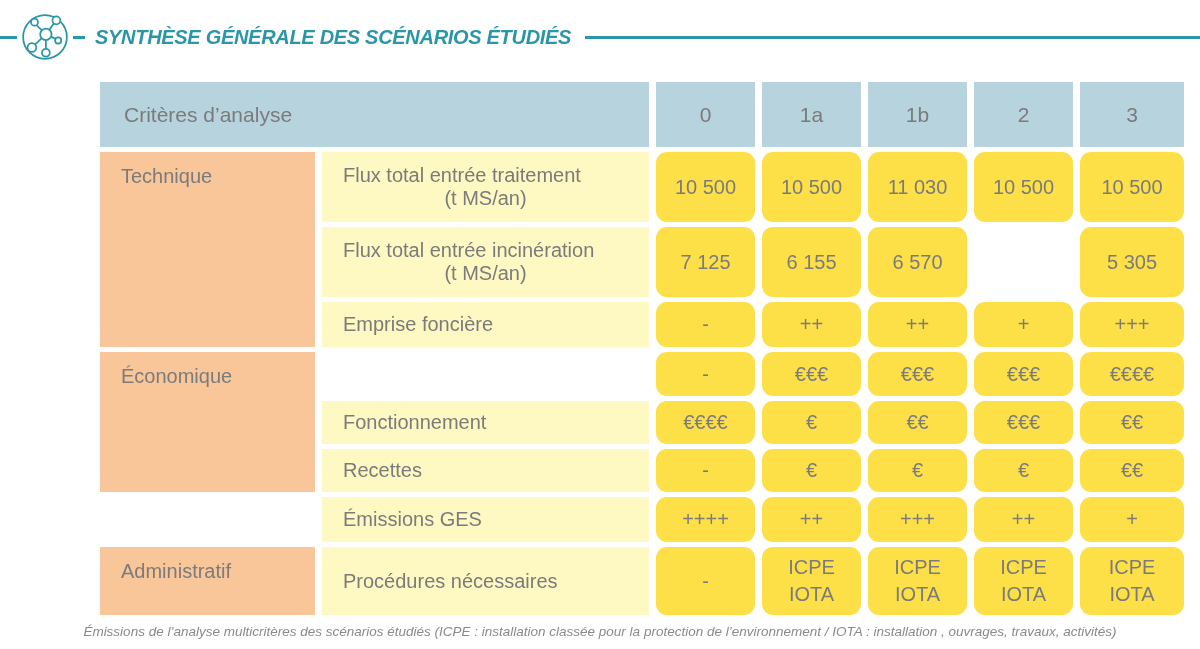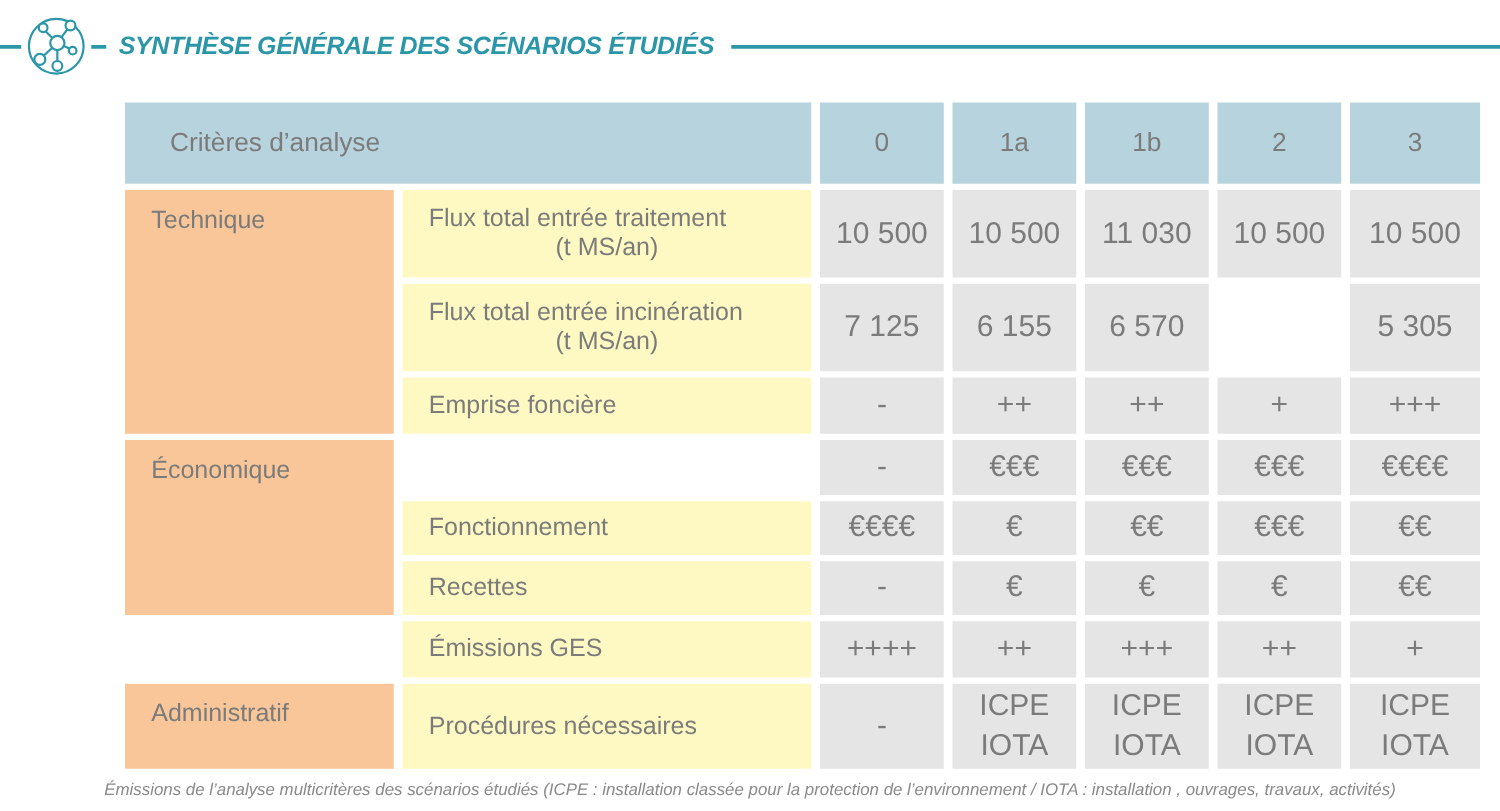--- a/index.html
+++ b/index.html
@@ -41,48 +41,49 @@
     background: #b7d3dd;
     align-items: center;
     justify-content: center;
     font-size: 21px;
   }
   .c-corner {
     background: #b7d3dd;
     grid-column: 1 / 3;
     align-items: center;
     justify-content: flex-start;
-    padding-left: 36px;
+    padding-left: 24px;
     font-size: 21px;
   }
   .c-cat {
     background: #f9c699;
     grid-column: 1;
     align-items: flex-start;
     padding: 13px 0 0 21px;
     font-size: 20px;
   }
   .c-crit {
     background: #fef9c3;
     grid-column: 2;
     flex-direction: column;
     justify-content: center;
     font-size: 20px;
   }
   .crit-label { padding-left: 21px; }
   .crit-unit { text-align: center; }
   .crit-unit:empty { display: none; }
   .c-val {
-    background: #e5e5e5;
+    background: #fde047;
     align-items: center;
     justify-content: center;
     text-align: center;
-    font-size: 24px;
+    font-size: 20px;
     white-space: pre-line;
     line-height: 1.35;
+    border-radius: 11px;
   }
 
   
   .caption {
     margin-top: 9px;
     text-align: center;
     font-style: italic;
     font-size: 13.5px;
     color: #8a8a8a;
     padding: 0 6px;

